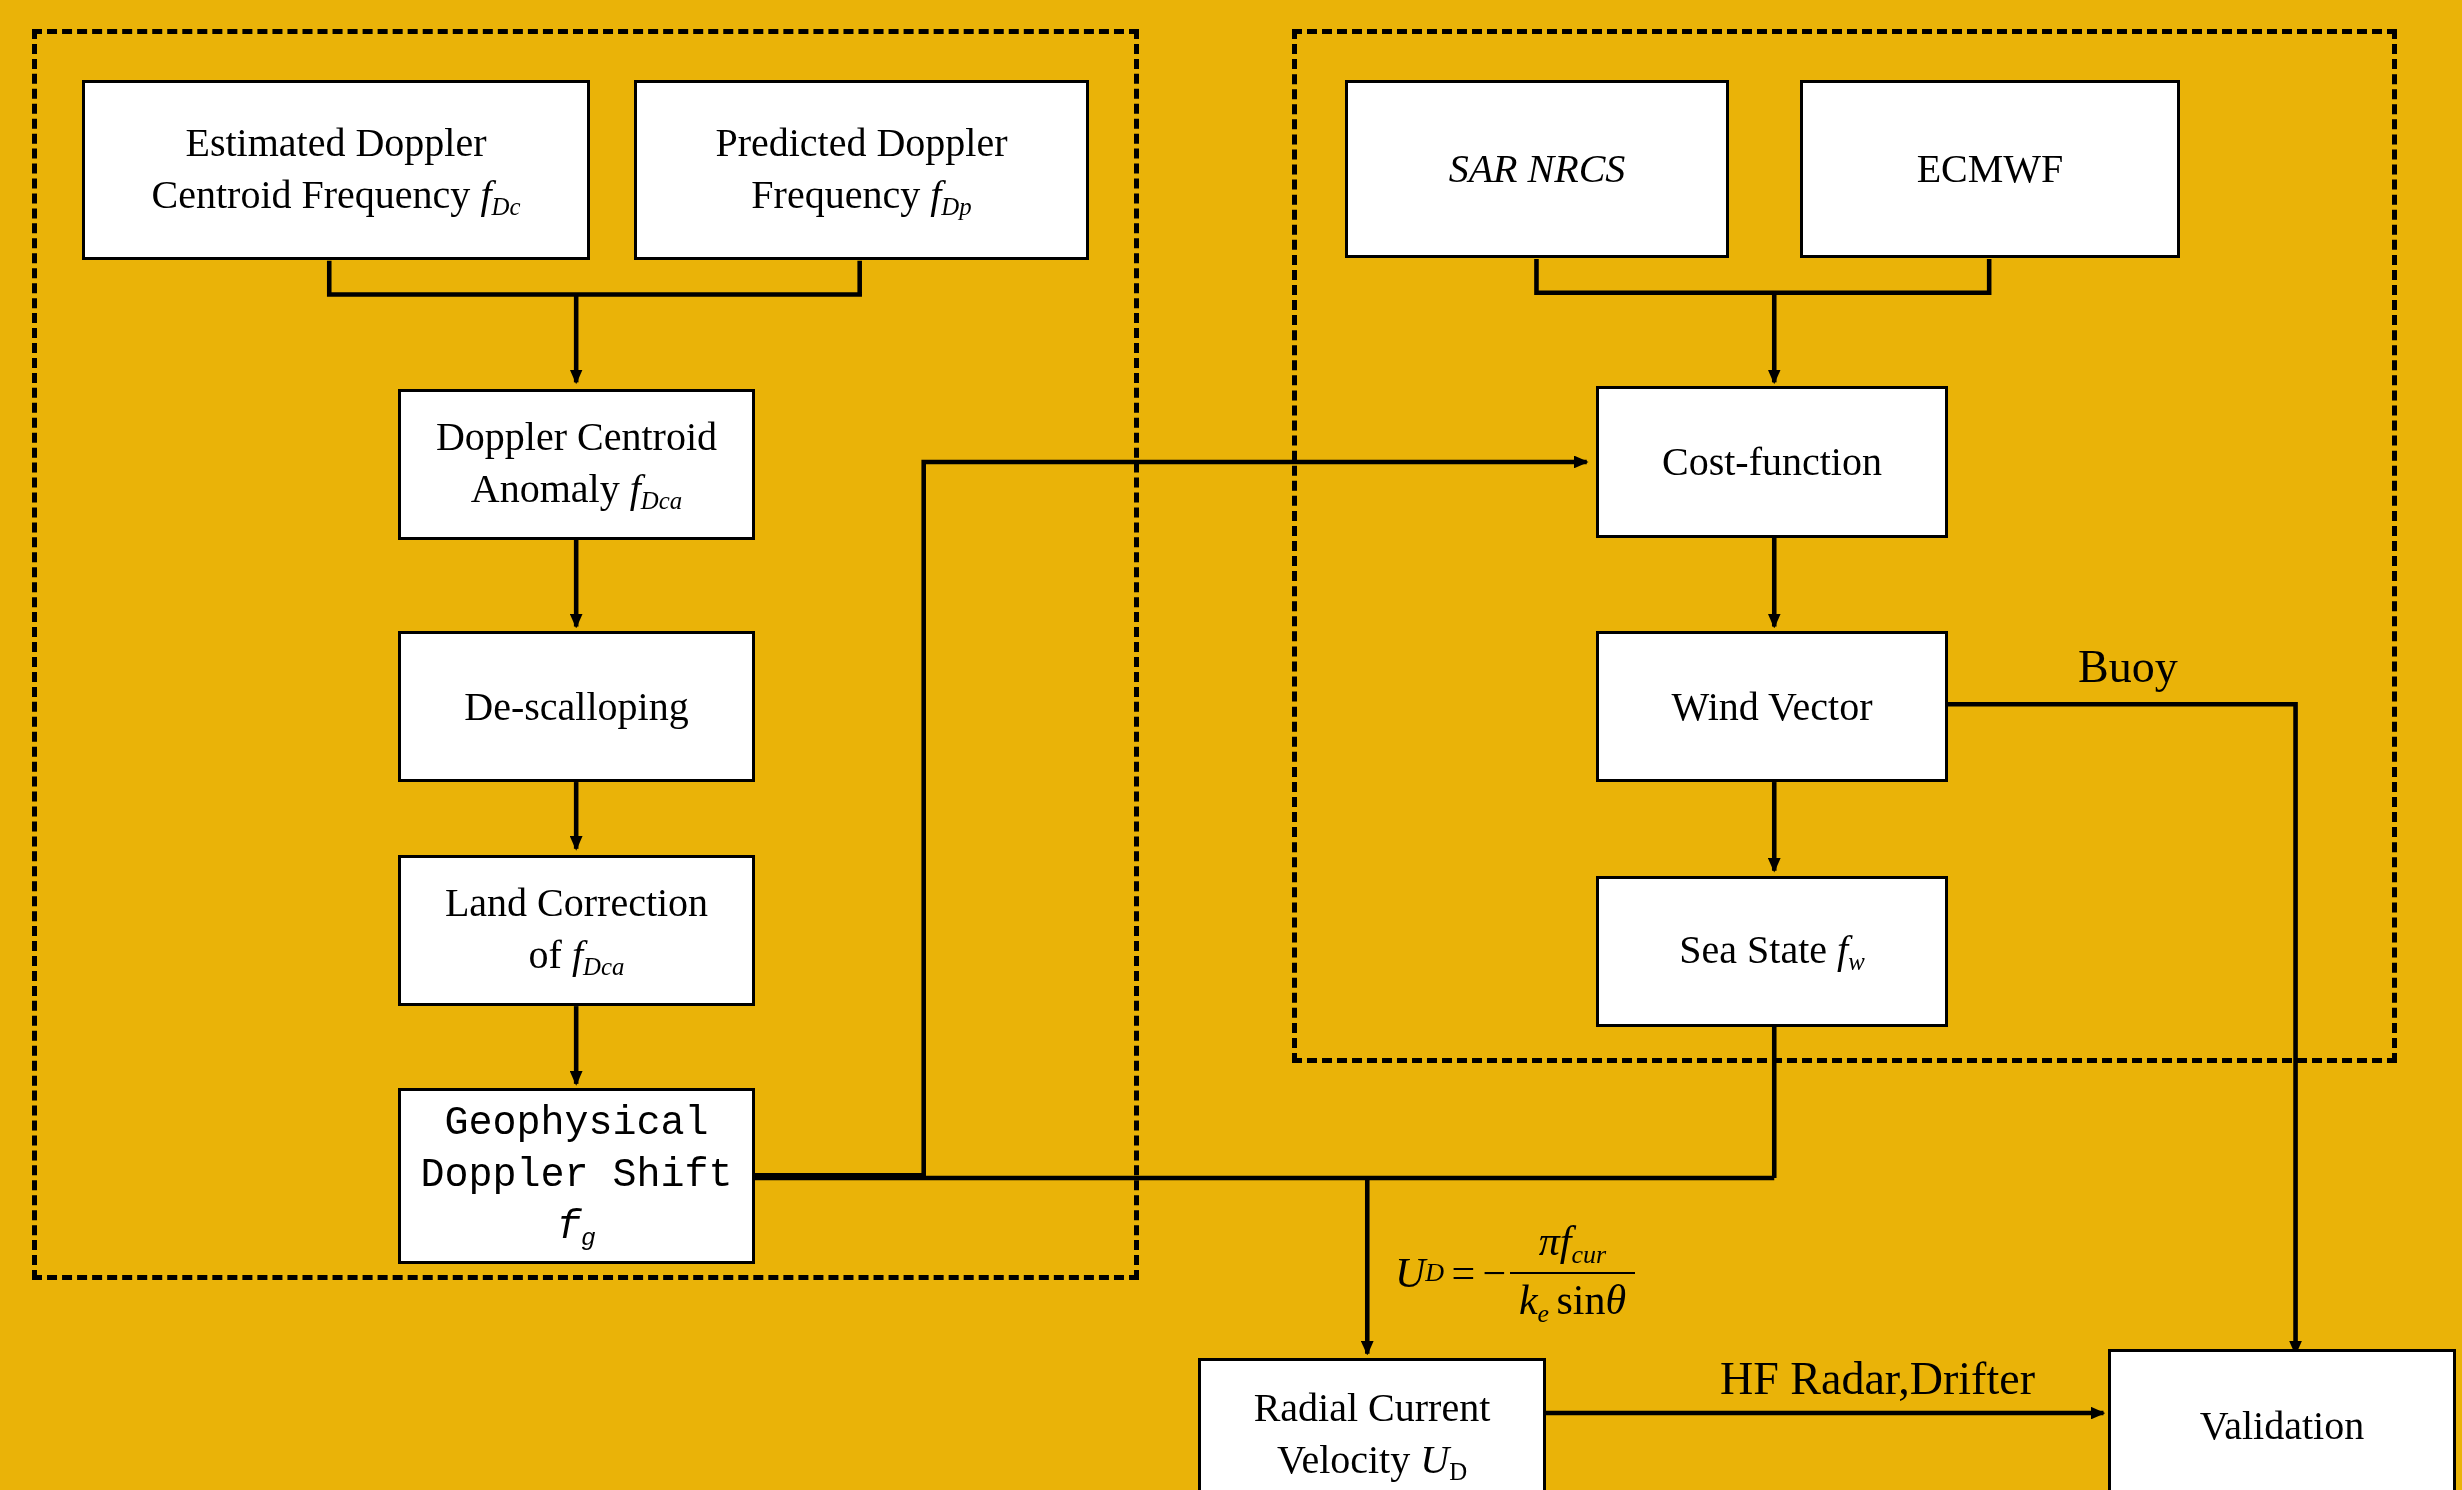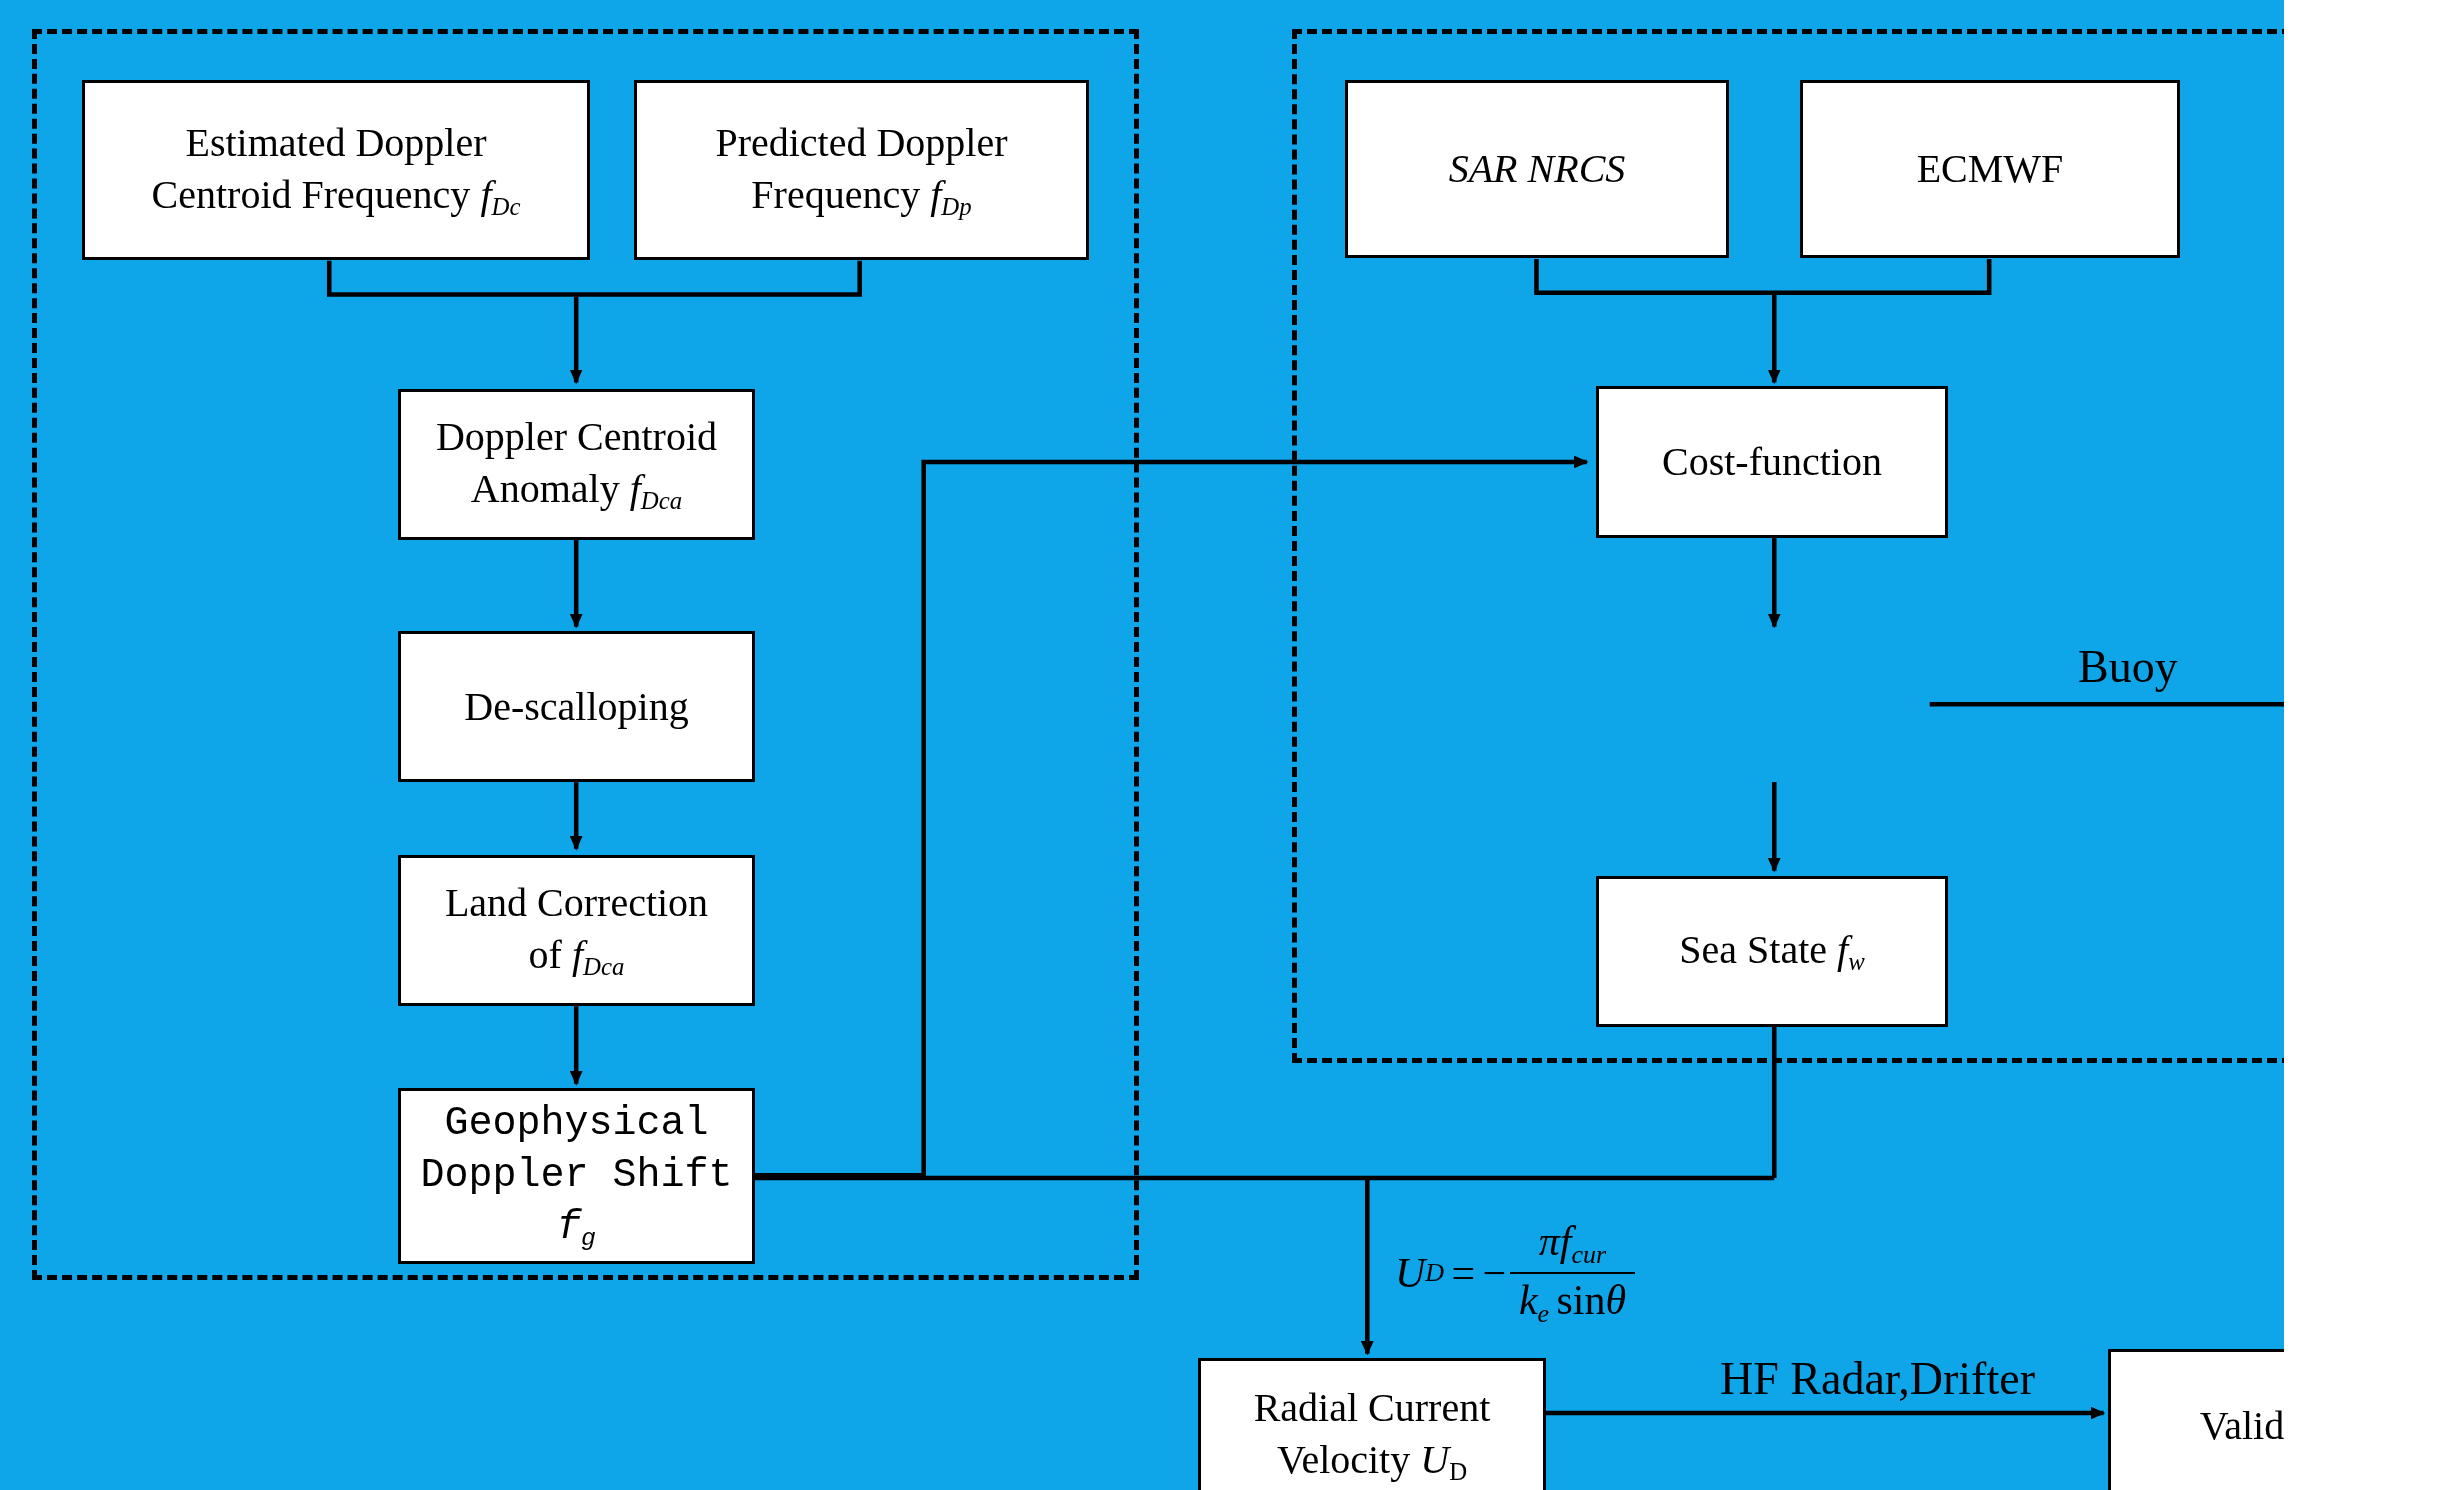--- a/index.html
+++ b/index.html
@@ -1,16 +1,16 @@
 <!DOCTYPE html>
 <html style="font-size:14.6px"><head>
 <meta charset="utf-8">
 <style>
   html,body{margin:0;padding:0;background:#ffffff;}
-  #root{position:relative;width:2284px;height:1490px;background:#0ea5e9;
+  #root{position:relative;width:2462px;height:1490px;background:#eab308;
         font-family:"Liberation Serif","DejaVu Serif",serif;color:#000;overflow:hidden;}
   .dashed-group{position:absolute;border:5.5px dashed #000;box-sizing:border-box;background:transparent;}
   .node{position:absolute;box-sizing:border-box;border:3.7px solid #000;background:#fff;
         display:flex;align-items:center;justify-content:center;text-align:center;
         line-height:1.3;font-size:40px;}
   .node .inner{display:block;padding:0 7.3px;}
   .free-label{position:absolute;font-size:46px;white-space:nowrap;}
   svg.wires{position:absolute;left:0;top:0;width:2462px;height:1490px;overflow:visible;}
   .mi{font-style:italic;}
   .sub{font-size:0.62em;vertical-align:-0.30em;font-style:italic;}
@@ -115,20 +115,23 @@
   </div>
 
   <div class="node" style="left:1800px; top:80px; width:380px; height:178px;justify-content:center;">
     <span class="inner">ECMWF</span>
   </div>
 
   <div class="node" style="left:1596px; top:386px; width:352px; height:152px;">
     <span class="inner">Cost-function</span>
   </div>
 
+  <div class="node" style="left:1596px; top:631px; width:352px; height:151px;">
+    <span class="inner">Wind Vector</span>
+  </div>
 
   <div class="node" style="left:1596px; top:876px; width:352px; height:151px;justify-content:center;">
     <span class="inner">
       <span>Sea State</span>
       <span class="mi">f</span><span class="sub">w</span>
     </span>
   </div>
 
   <div class="node" style="left:1198px; top:1358px; width:348px; height:154px;">
     <span class="inner">

